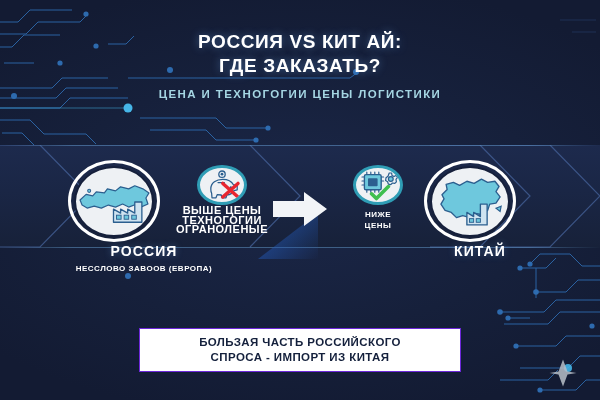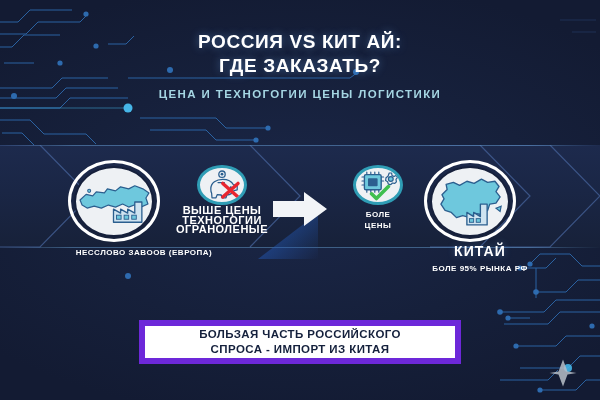--- a/index.html
+++ b/index.html
@@ -68,22 +68,22 @@
 
   
   .clabel{position:absolute;text-align:center;}
   .clabel .nm{color:#ffffff;font-weight:bold;font-size:14px;letter-spacing:1.1px;
     text-shadow:0 0 7px rgba(120,185,255,.35);}
   .clabel .sub{color:#ffffff;font-weight:bold;font-size:8px;letter-spacing:.5px;margin-top:5px;}
   .clabel.l{left:14px;top:243px;width:260px;}
   .clabel.r{left:366px;top:243px;width:228px;}
 
   
-  .banner{position:absolute;left:139px;top:320px;width:322px;height:44px;
-    background:#ffffff;border:6px solid #6d28d9;box-sizing:border-box;
+  .banner{position:absolute;left:139px;top:328px;width:322px;height:44px;
+    background:#ffffff;border:1px solid #6d28d9;box-sizing:border-box;
     display:flex;align-items:center;justify-content:center;}
   .banner span{color:#14203c;font-weight:bold;font-size:11.5px;line-height:15px;
     letter-spacing:.4px;text-align:center;}
 
   .diamond{position:absolute;left:548px;top:358px;width:30px;height:30px;}
 </style>
 </head>
 <body>
 
 <div id="stage">
@@ -250,21 +250,21 @@
             <path d="M78 10 L84 10 L85 16 L90 19 L95 16 L99 21 L95 26 L96 32 L92 36 L86 35
                      L82 39 L76 38 L74 32 L69 29 L70 22 L75 18 Z"></path>
           </g>
           <circle cx="82" cy="25" r="6" fill="#6ec8dd" stroke="#2b5f8f" stroke-width="3"></circle>
           <path d="M34 62 L46 74 L76 44" stroke="#3fbf4f" stroke-width="9" fill="none" stroke-linecap="round" stroke-linejoin="round"></path>
         </svg>
       </div>
     </div>
   </div>
   <div class="cap chip">
-    <div>БОЛЕ</div>
+    <div>НИЖЕ</div>
     <div>ЦЕНЫ</div>
   </div>
 
   <div class="badge-big right">
     <div class="ringI">
       <div class="mapwrap">
         <svg width="74" height="54" viewBox="0 0 140 104">
           <path d="M16 40 L26 30 L24 20 L38 16 L50 22 L64 14 L78 18 L92 10 L104 16 L118 14
                    L126 24 L120 34 L128 44 L120 56 L108 58 L104 70 L92 78 L80 76 L70 84
                    L56 80 L44 84 L34 74 L22 70 L14 58 L20 48 Z" fill="#6ec8dd" stroke="#2b5f8f" stroke-width="2.6" stroke-linejoin="round"></path>
@@ -276,25 +276,25 @@
             <rect x="69" y="86" width="8" height="7"></rect>
             <rect x="82" y="86" width="8" height="7"></rect>
           </g>
         </svg>
       </div>
     </div>
     <div class="ringO"></div>
   </div>
 
   <div class="clabel l">
+    <div class="nm">РОССИЯ</div>
     <div class="sub">НЕССЛОВО ЗАВООВ (ЕВРОПА)</div>
   </div>
   <div class="clabel r">
     <div class="nm">КИТАЙ</div>
-    <div class="sub">БОЛЕ 95% РЫНКА РФ</div>
   </div>
 
   <div class="banner">
     <span>
       <span>БОЛЬЗАЯ ЧАСТЬ РОССИЙСКОГО</span><br>
       <span>СПРОСА - ИМПОРТ ИЗ КИТАЯ</span>
     </span>
   </div>
 
   <svg class="diamond" viewBox="0 0 40 40">

